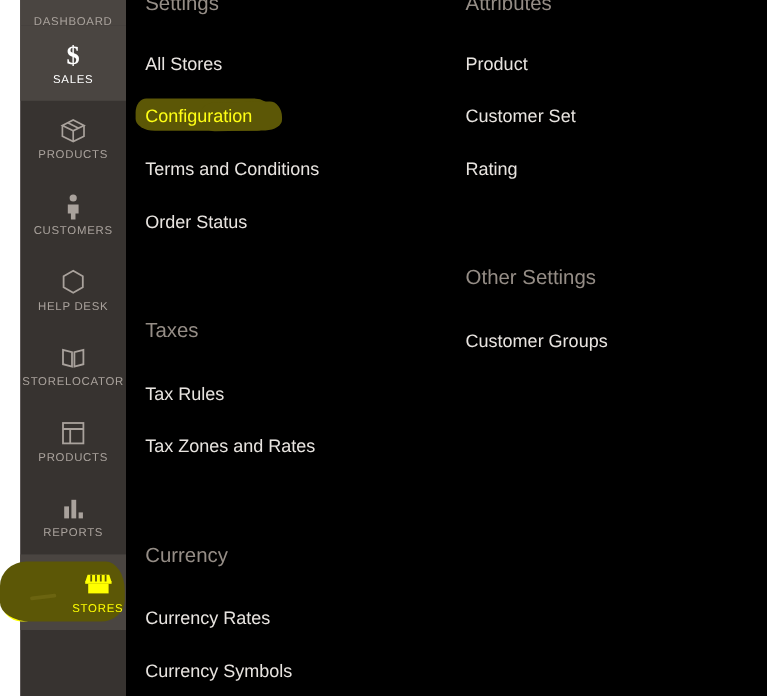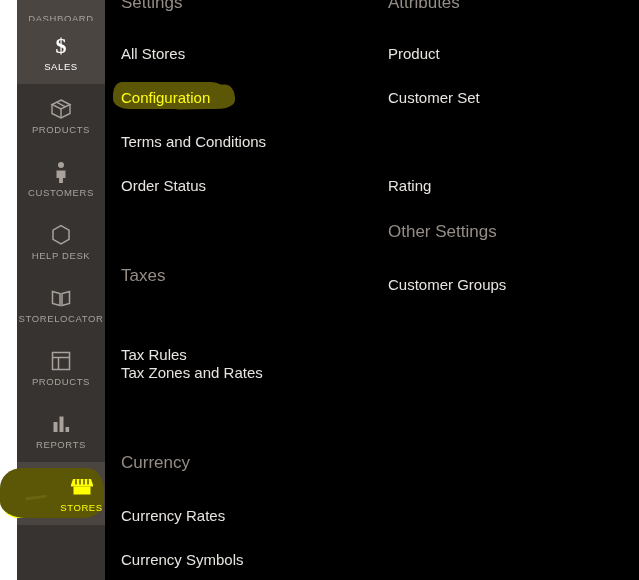--- a/index.html
+++ b/index.html
@@ -306,21 +306,21 @@
       <div class="menu-row" style="top:132px;">
         <span class="menu-link">Terms and Conditions</span>
       </div>
       <div class="menu-row" style="top:176px;">
         <span class="menu-link">Order Status</span>
       </div>
 
       <div class="menu-row" style="top:265px;">
         <span class="group-title">Taxes</span>
       </div>
-      <div class="menu-row" style="top:319px;margin-top:26px;">
+      <div class="menu-row" style="top:319px;">
         <span class="menu-link">Tax Rules</span>
       </div>
       <div class="menu-row" style="top:363px;">
         <span class="menu-link">Tax Zones and Rates</span>
       </div>
 
       <div class="menu-row" style="top:452px;">
         <span class="group-title">Currency</span>
       </div>
       <div class="menu-row" style="top:506px;">
@@ -335,21 +335,21 @@
 
       <div class="menu-row" style="top:-8px;">
         <span class="group-title">Attributes</span>
       </div>
       <div class="menu-row" style="top:44px;">
         <span class="menu-link">Product</span>
       </div>
       <div class="menu-row" style="top:88px;">
         <span class="menu-link">Customer Set</span>
       </div>
-      <div class="menu-row" style="top:132px;margin-top:44px;">
+      <div class="menu-row" style="top:132px;">
         <span class="menu-link">Rating</span>
       </div>
 
       <div class="menu-row" style="top:221px;">
         <span class="group-title">Other Settings</span>
       </div>
       <div class="menu-row" style="top:275px;">
         <span class="menu-link">Customer Groups</span>
       </div>
     </div>

